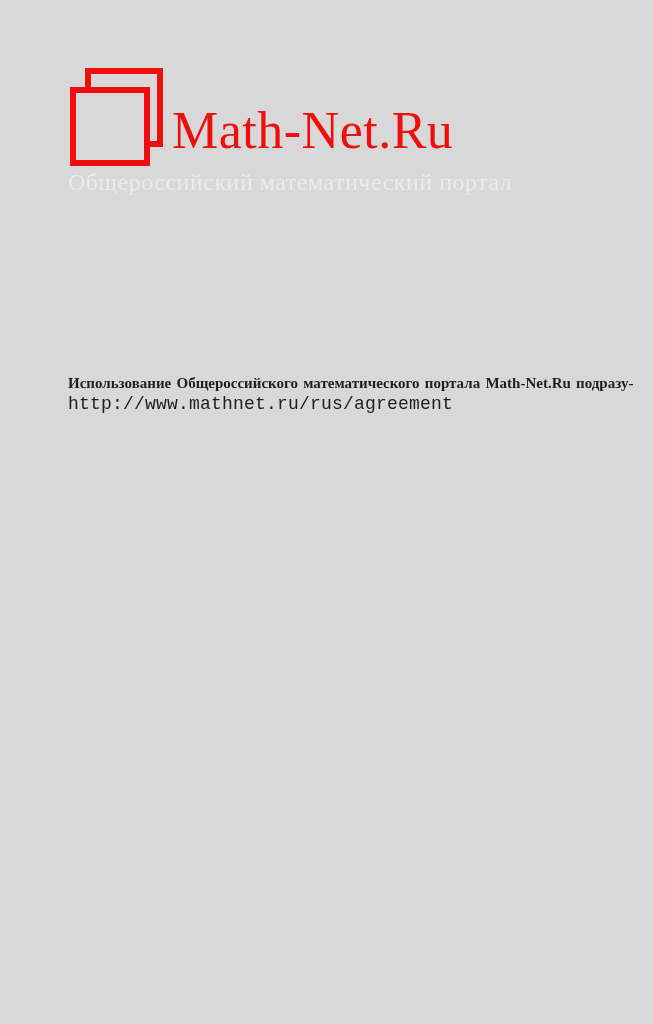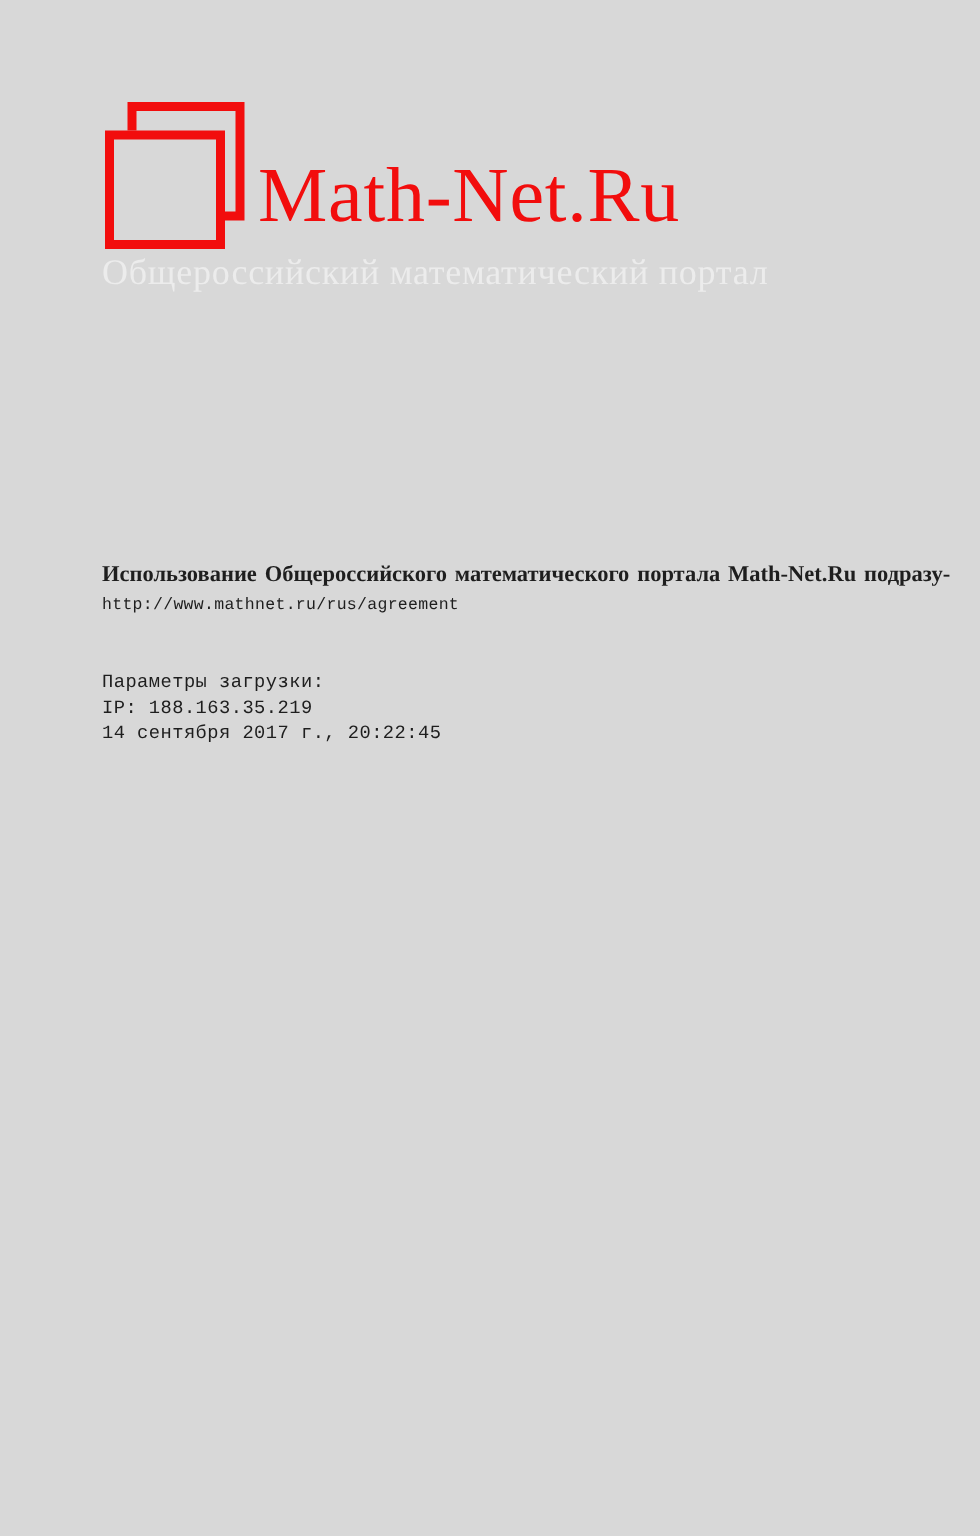--- a/index.html
+++ b/index.html
@@ -54,21 +54,21 @@
   .citation .journal-name{font-style:italic;}
   
   .agreement{
     position:absolute;left:68px;top:374px;
     font-size:15px;line-height:19px;
     white-space:nowrap;
   }
   .agreement .line1{word-spacing:1.5px;font-weight:bold;}
   .agreement-url{
     font-family:"Liberation Mono", monospace;
-    font-size:11px;
+    font-size:18px;
     letter-spacing:0.2px;
     margin-top:2px;
     color:var(--text_dark);
     text-decoration:none;
     display:inline-block;
   }
   
   .params{
     position:absolute;left:68px;top:447px;
     font-family:"Liberation Mono", monospace;
@@ -97,25 +97,20 @@
     <div class="brand-title">Math-Net.Ru</div>
     <div class="brand-subtitle">Общероссийский математический портал</div>
   </div>
 
 
   <div class="agreement">
     <div class="line1">Использование Общероссийского математического портала Math-Net.Ru подразу-</div>
     <span class="agreement-url">http://www.mathnet.ru/rus/agreement</span>
   </div>
 
-  <div class="params">
-    <div>Параметры загрузки:</div>
-    <div>IP: 188.163.35.219</div>
-    <div>14 сентября 2017 г., 20:22:45</div>
-  </div>
 
   <div class="qr">
       <div class="qr-cell on"></div>
       <div class="qr-cell on"></div>
       <div class="qr-cell on"></div>
       <div class="qr-cell on"></div>
       <div class="qr-cell on"></div>
       <div class="qr-cell on"></div>
       <div class="qr-cell on"></div>
       <div class="qr-cell"></div>

